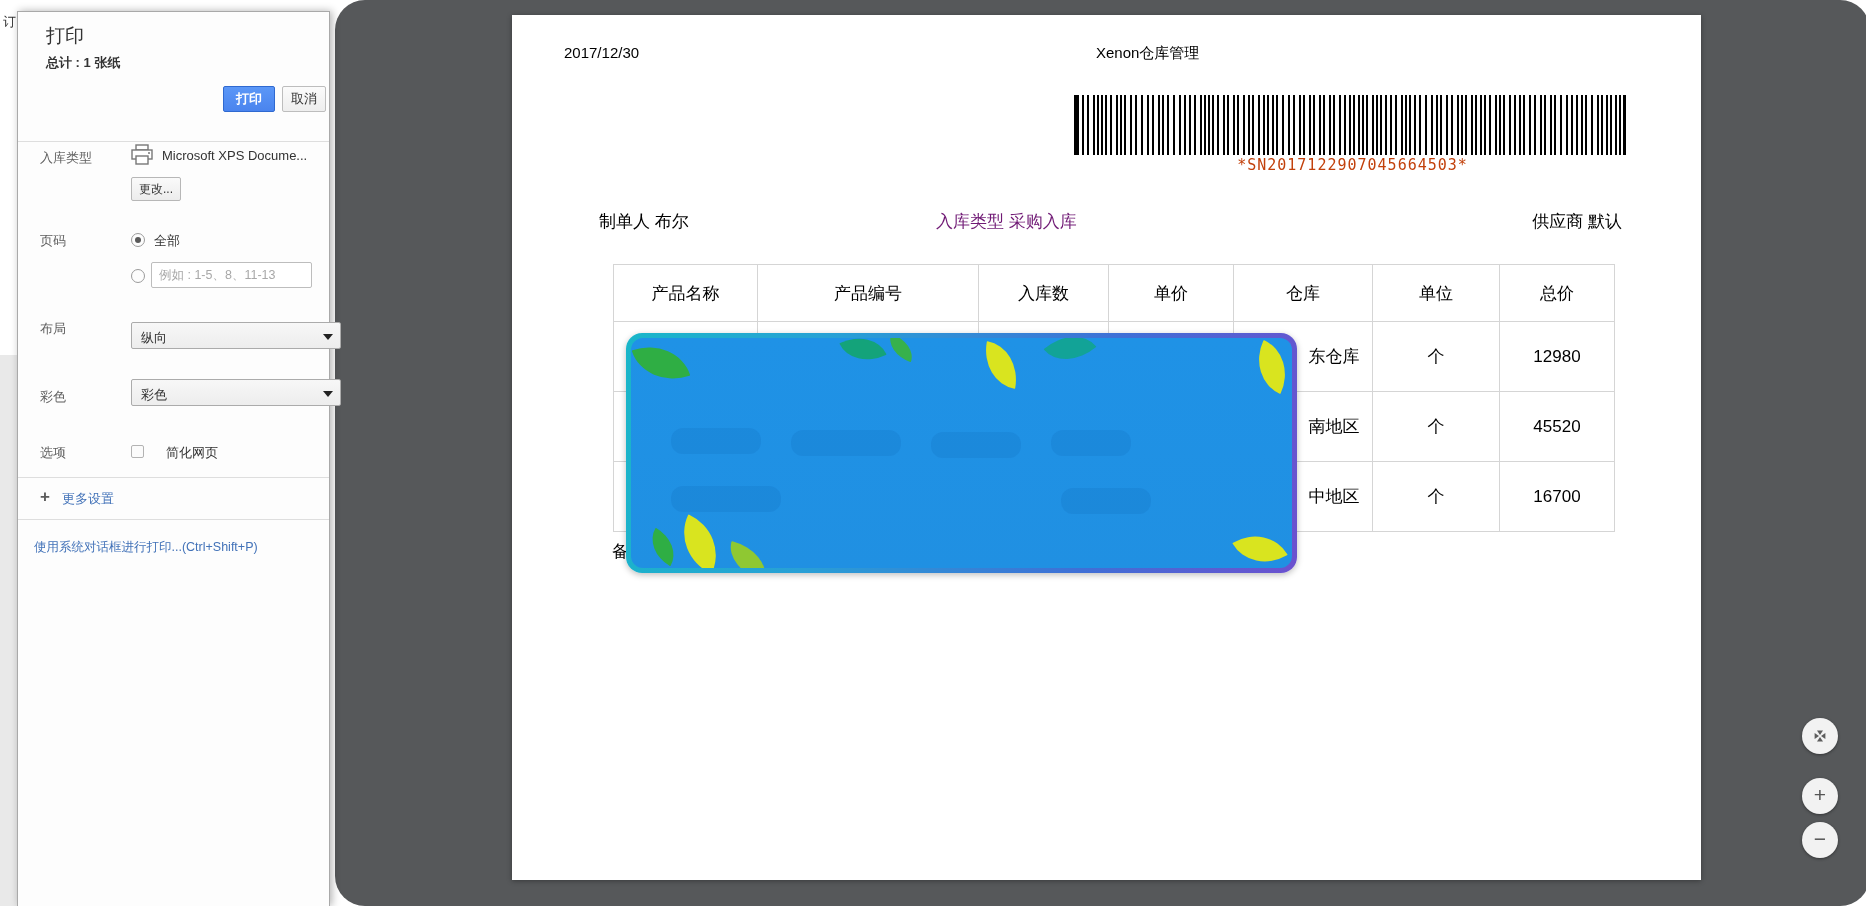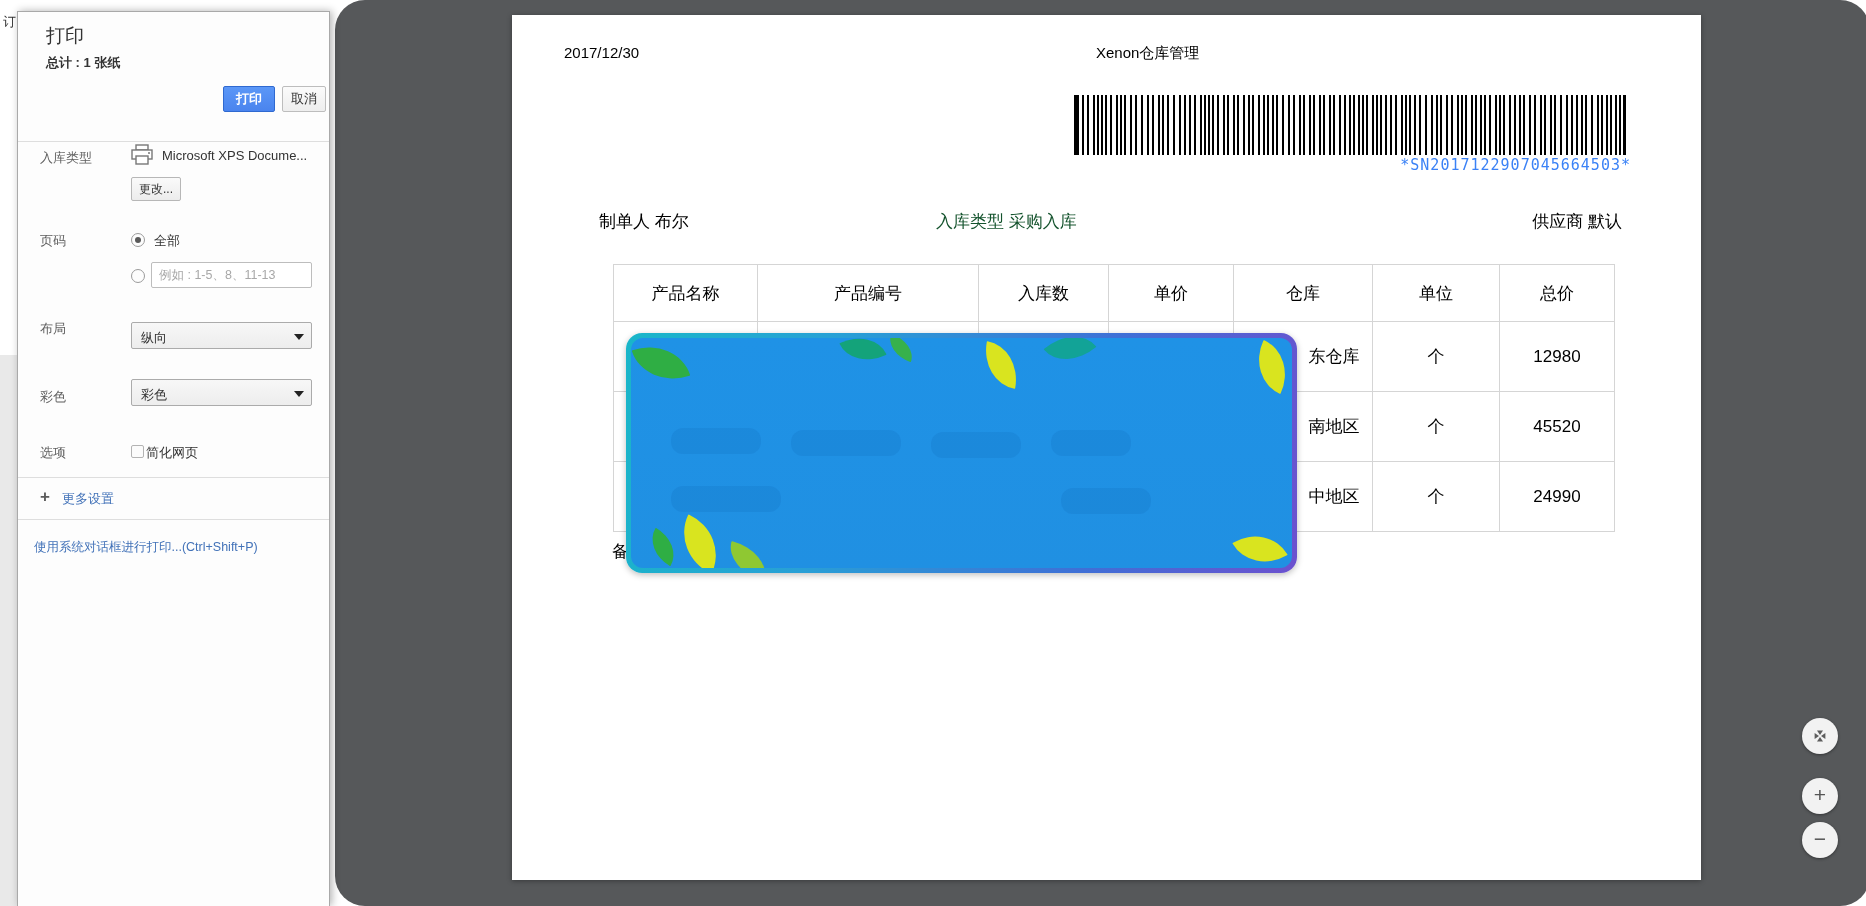--- a/index.html
+++ b/index.html
@@ -22,21 +22,21 @@
   .divider { position:absolute; left:0; width:100%; height:1px; background:#dedede; }
   .lbl { position:absolute; left:22px; font-size:13px; color:#5f5f5f; }
   .ctl-text { position:absolute; font-size:13px; color:#333; }
   .mini-btn { position:absolute; left:113px; width:50px; height:24px; font-size:12px; color:#333; text-align:center; line-height:22px;
     background:linear-gradient(#fafafa,#ececec); border:1px solid #b7b7b7; border-radius:2px; cursor:pointer; }
   .radio { position:absolute; width:14px; height:14px; border:1px solid #9b9b9b; border-radius:50%; background:#fdfdfd; }
   .radio.checked::after { content:""; position:absolute; left:3px; top:3px; width:6px; height:6px; border-radius:50%; background:#5a5a5a; }
   .range-input { position:absolute; left:133px; top:250px; width:161px; height:26px; border:1px solid #bdbdbd; border-radius:2px;
     font-size:12.5px; padding:0 7px; color:#333; font-family:"Liberation Sans",sans-serif; }
   .range-input::placeholder { color:#a8a8a8; }
-  .selectbox { position:absolute; left:113px; width:181px; height:27px; background:linear-gradient(#f7f7f7,#ededed);
+  .selectbox { position:absolute; left:113px; width:210px; height:27px; background:linear-gradient(#f7f7f7,#ededed);
     border:1px solid #ababab; border-radius:2px; cursor:pointer;text-align:right; }
   .selectbox .val { position:absolute; left:9px; top:6px; font-size:13px; color:#333; }
   .selectbox .tri { position:absolute; right:7px; top:11px; width:0; height:0;
     border-left:5px solid transparent; border-right:5px solid transparent; border-top:6px solid #222; }
   .checkbox { position:absolute; left:113px; width:13px; height:13px; border:1px solid #b3b3b3; border-radius:2px; background:#fbfbfb; }
   .more-plus { position:absolute; left:22px; top:475px; font-size:17px; font-weight:bold; color:#5c5c5c; }
   .more-label { position:absolute; left:44px; top:478px; font-size:13px; color:#4272b8; cursor:pointer; }
   .sys-link { position:absolute; left:16px; top:527px; font-size:12.5px; color:#4272b8; cursor:pointer; }
 
   
@@ -45,24 +45,24 @@
   
   .preview { position:absolute; left:335px; top:0; width:1535px; height:906px; background:#56585a;border-radius:30px; }
   .page { position:absolute; left:177px; top:15px; width:1189px; height:865px; background:#fff; box-shadow:0 1px 5px rgba(0,0,0,.35); }
 
   .doc-date  { position:absolute; left:52px;  top:29px; font-size:15px; color:#000; }
   .doc-title { position:absolute; left:584px; top:29px; font-size:15px; color:#000; }
   .order-line { position:absolute; left:75px; top:80px; font-size:19px; color:#000; }
   .barcode { position:absolute; left:562px; top:80px; width:557px; height:60px; font-size:0; white-space:nowrap; overflow:hidden; background:#fff; }
   .barcode i { display:inline-block; height:100%; background:#000; }
   .barcode b { display:inline-block; height:100%; background:#fff; }
-  .barcode-caption { position:absolute; left:562px; top:141px; width:557px; text-align:right;
-    font-family:"DejaVu Sans Mono","Liberation Mono",monospace; font-size:15px; letter-spacing:1px; color:#3b82f6; }
+  .barcode-caption { position:absolute; left:562px; top:141px; width:557px; text-align:center;
+    font-family:"DejaVu Sans Mono","Liberation Mono",monospace; font-size:15px; letter-spacing:1px; color:#c2410c; }
   .info-creator  { position:absolute; left:87px;  top:195px; font-size:17px; color:#000; }
-  .info-type     { position:absolute; left:424px; top:195px; font-size:17px; color:#14532d; }
+  .info-type     { position:absolute; left:424px; top:195px; font-size:17px; color:#701a75; }
   .info-supplier { position:absolute; right:79px; top:195px; font-size:17px; color:#000; }
 
   table.doc { position:absolute; left:101px; top:249px; width:1001px; border-collapse:collapse; table-layout:fixed; }
   table.doc th, table.doc td { border:1px solid #d5d5d5; font-weight:normal; font-size:17px; color:#000; text-align:center; }
   table.doc th { height:57px; }
   table.doc td { height:70px; }
   td.wh { text-align:left; padding-left:62px; }
   td.num { font-size:18px; }
   .remark { position:absolute; left:100px; top:525px; font-size:17px; color:#000; }
 
@@ -118,21 +118,21 @@
   </div>
 
   <div class="lbl" style="top:376px">彩色</div>
   <div class="selectbox" style="top:367px">
     <span class="val">彩色</span>
     <span class="tri"></span>
   </div>
 
   <div class="lbl" style="top:432px">选项</div>
   <span class="checkbox" style="top:433px"></span>
-  <div class="ctl-text" style="left:128px; top:432px">简化网页</div>
+  <div class="ctl-text" style="left:148px; top:432px">简化网页</div>
 
   <div class="divider" style="top:465px"></div>
   <div class="more-plus">+</div>
   <div class="more-label">更多设置</div>
   <div class="divider" style="top:507px"></div>
   <div class="sys-link">使用系统对话框进行打印...(Ctrl+Shift+P)</div>
 </div>
 
 <div class="preview">
   <div class="page">
@@ -185,21 +185,21 @@
         <td>个</td>
         <td class="num">45520</td>
       </tr>
       <tr>
         <td></td>
             <td></td>
             <td></td>
             <td></td>
         <td class="wh">中地区</td>
         <td>个</td>
-        <td class="num">24990</td>
+        <td class="num">16700</td>
       </tr>
     </tbody>
       </table>
 
     <div class="remark">备</div>
 
     <div class="overlay">
       <div class="overlay-inner">
         <span class="blob" style="left:40px;  top:90px;  width:90px"></span>
         <span class="blob" style="left:160px; top:92px;  width:110px"></span>

